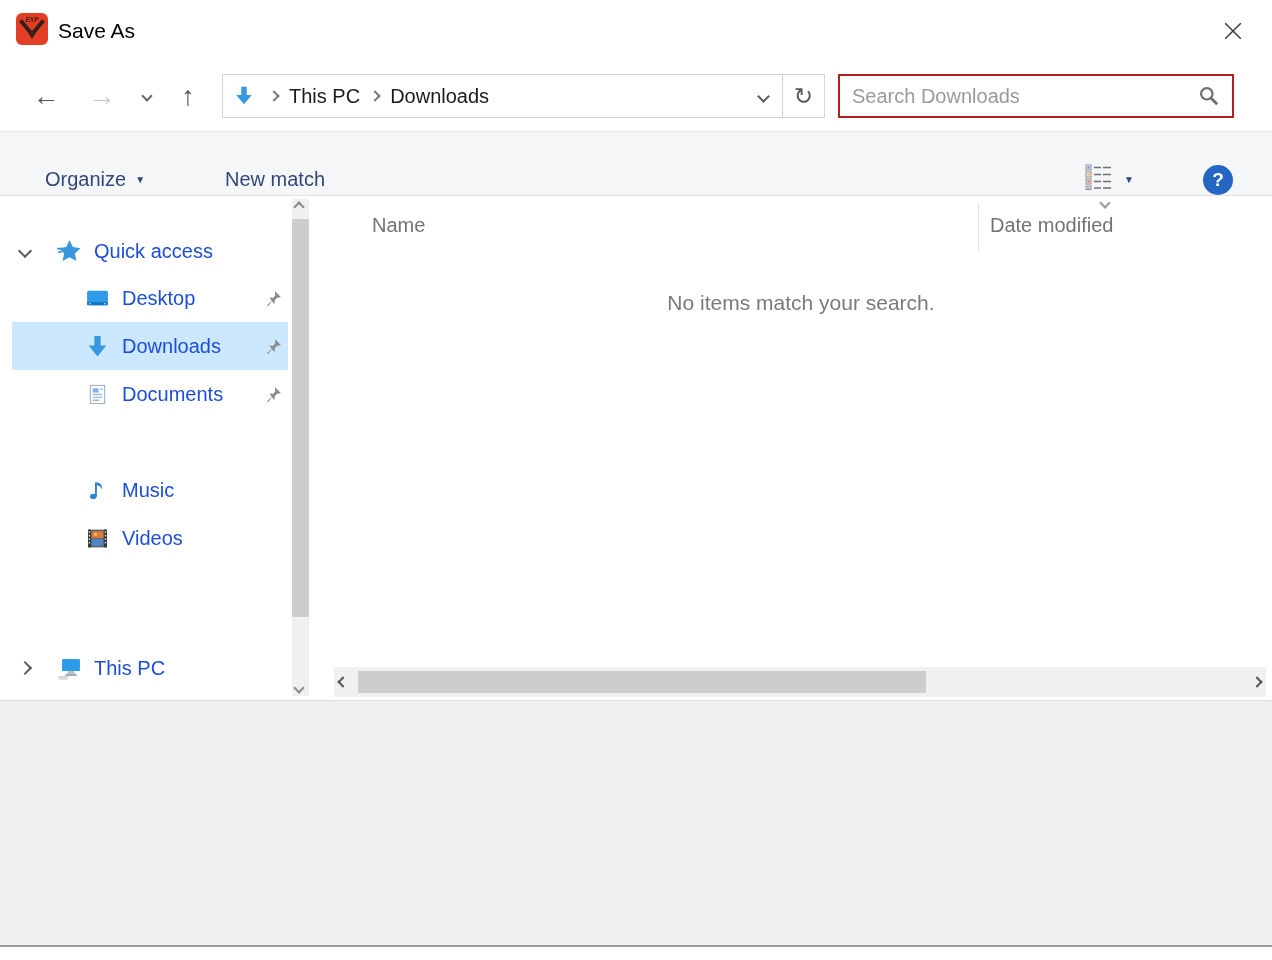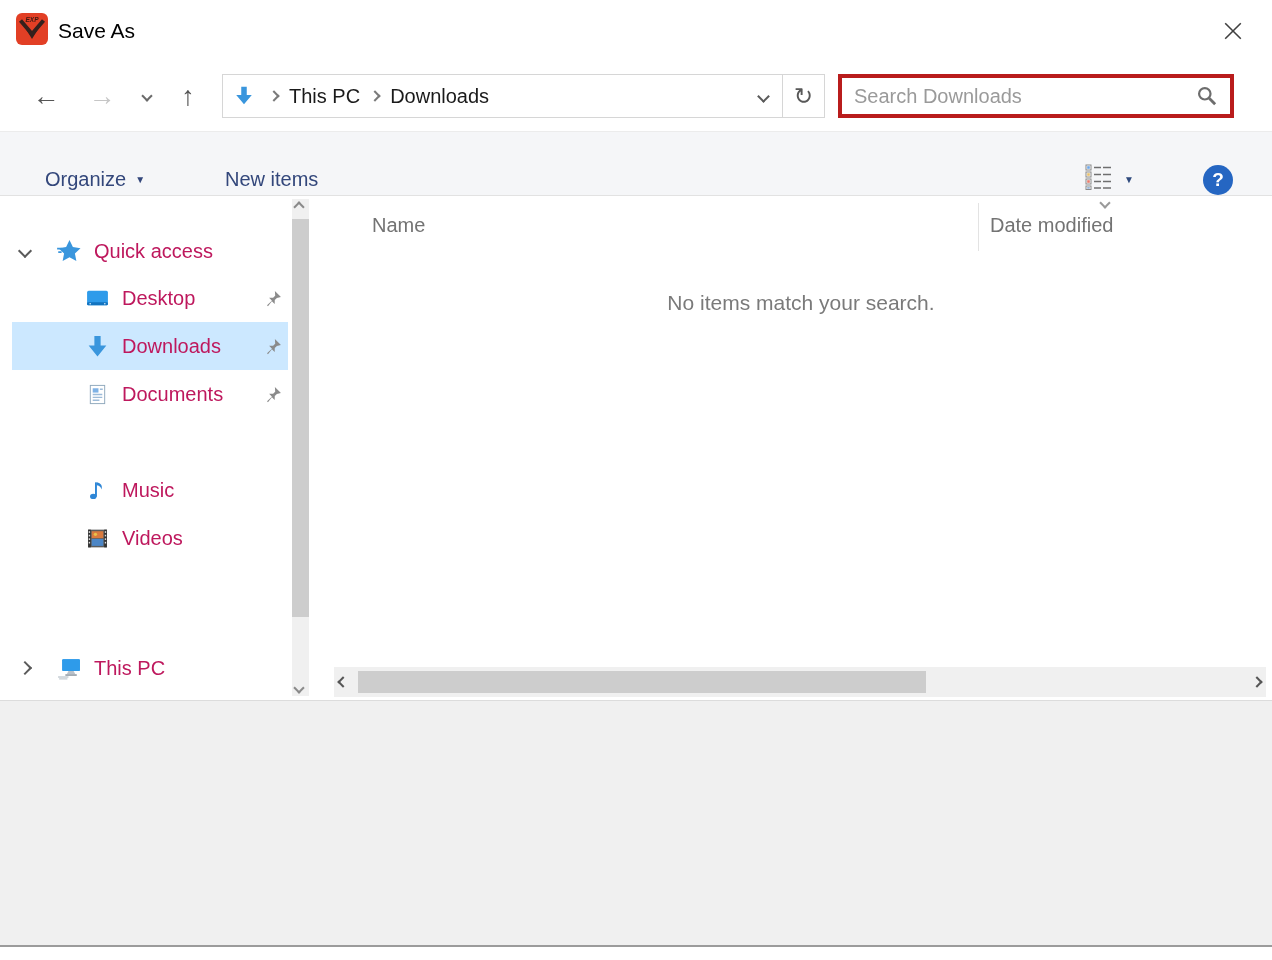--- a/index.html
+++ b/index.html
@@ -28,21 +28,21 @@
   .nav-chev    { left:134px; width:26px; }
   .nav-up      { left:166px; width:44px; color:#555; }
 
   .addressbar { position:absolute; left:222px; top:0; width:603px; height:44px; border:1px solid #d6d6d6; background:#fff; display:flex; align-items:center; }
   .crumb-icon { margin:0 8px 0 10px; display:flex; }
   .crumb { font-size:20px; color:#1a1a1a; padding:0 4px; }
   .crumb-sep { margin:0 7px; width:8px; height:8px; border-color:#7a7a7a; }
   .addr-dd { margin-left:auto; padding:0 14px; height:100%; display:flex; align-items:center; }
   .addr-refresh { border-left:1px solid #d6d6d6; height:100%; width:42px; display:flex; align-items:center; justify-content:center; font-size:23px; color:#585858; }
 
-  .searchbox { position:absolute; left:838px; top:0; width:396px; height:44px; border:4px solid #b91c1c; background:#fff; display:flex; align-items:center; }
+  .searchbox { position:absolute; left:838px; top:0; width:396px; height:44px; border:2px solid #b91c1c; background:#fff; display:flex; align-items:center; }
   .searchbox input { flex:1; border:none; outline:none; font-family:inherit; font-size:20px; padding:0 0 0 12px; color:#333; background:transparent; }
   .searchbox input::placeholder { color:#9a9a9a; }
   .search-ico { padding:0 12px; display:flex; }
 
   
   .toolbar { position:absolute; left:0; top:131px; width:100%; height:65px; background:#f5f6f8; border-top:1px solid #ececec; border-bottom:1px solid #e2e2e2; }
   .tool-item { position:absolute; top:16px; height:63px; display:flex; align-items:center; font-size:20px; color:#33477b; cursor:pointer; }
   .t-organize { left:45px; }
   .t-newfolder{ left:225px; }
   .dd-tri { font-size:10px; margin-left:9px; color:#33477b; }
@@ -52,21 +52,21 @@
 
   
   .content { position:absolute; left:0; top:197px; width:100%; height:503px; background:#fff; }
 
   .sidebar { position:absolute; left:0; top:0; width:330px; height:100%; }
   .srow { position:absolute; left:12px; width:276px; height:48px; display:flex; align-items:center; cursor:pointer; }
   .srow.selected { background:#cce8ff; }
   .twisty { width:40px; padding-left:8px; display:flex; align-items:center; }
   .srow.lvl1 .twisty { width:68px; }
   .sicon { width:34px; display:flex; align-items:center; justify-content:center; }
-  .slabel { margin-left:8px; font-size:20px; color:#be185d; white-space:nowrap; }
+  .slabel { margin-left:8px; font-size:20px; color:#1d4ed8; white-space:nowrap; }
   .pin { margin-left:auto; margin-right:6px; display:flex; }
   .twchv { width:10px; height:10px; border-width:0 2px 2px 0; border-color:#5a5a5a; }
 
   .vscroll { position:absolute; left:292px; top:2px; bottom:4px; width:17px; background:#f0f0f0; }
   .vs-up   { position:absolute; top:4px;  left:3px; }
   .vs-down { position:absolute; bottom:4px; left:3px; }
   .vs-thumb{ position:absolute; top:20px; left:0; width:17px; height:398px; background:#cdcdcd; }
   .vs-chv { width:8px; height:8px; border-color:#8a8a8a; }
 
   .pane { position:absolute; left:330px; top:0; right:0; height:100%; }
@@ -153,21 +153,21 @@
       </span>
     </div>
   </div>
 
   <div class="toolbar">
     <div class="tool-item t-organize">
       <span>Organize</span>
       <span class="dd-tri">▼</span>
     </div>
     <div class="tool-item t-newfolder">
-      <span>New items</span>
+      <span>New match</span>
     </div>
     <div class="tool-item t-views">
       <span>
         <svg width="30" height="26" viewBox="0 0 30 26">
           <g stroke="#8a8a8a" fill="#fff">
               <rect x="1" y="1" width="5" height="5"></rect>
               <rect x="1" y="8" width="5" height="5"></rect>
               <rect x="1" y="15" width="5" height="5"></rect>
               <rect x="1" y="22" width="5" height="3.5"></rect>
             </g>

